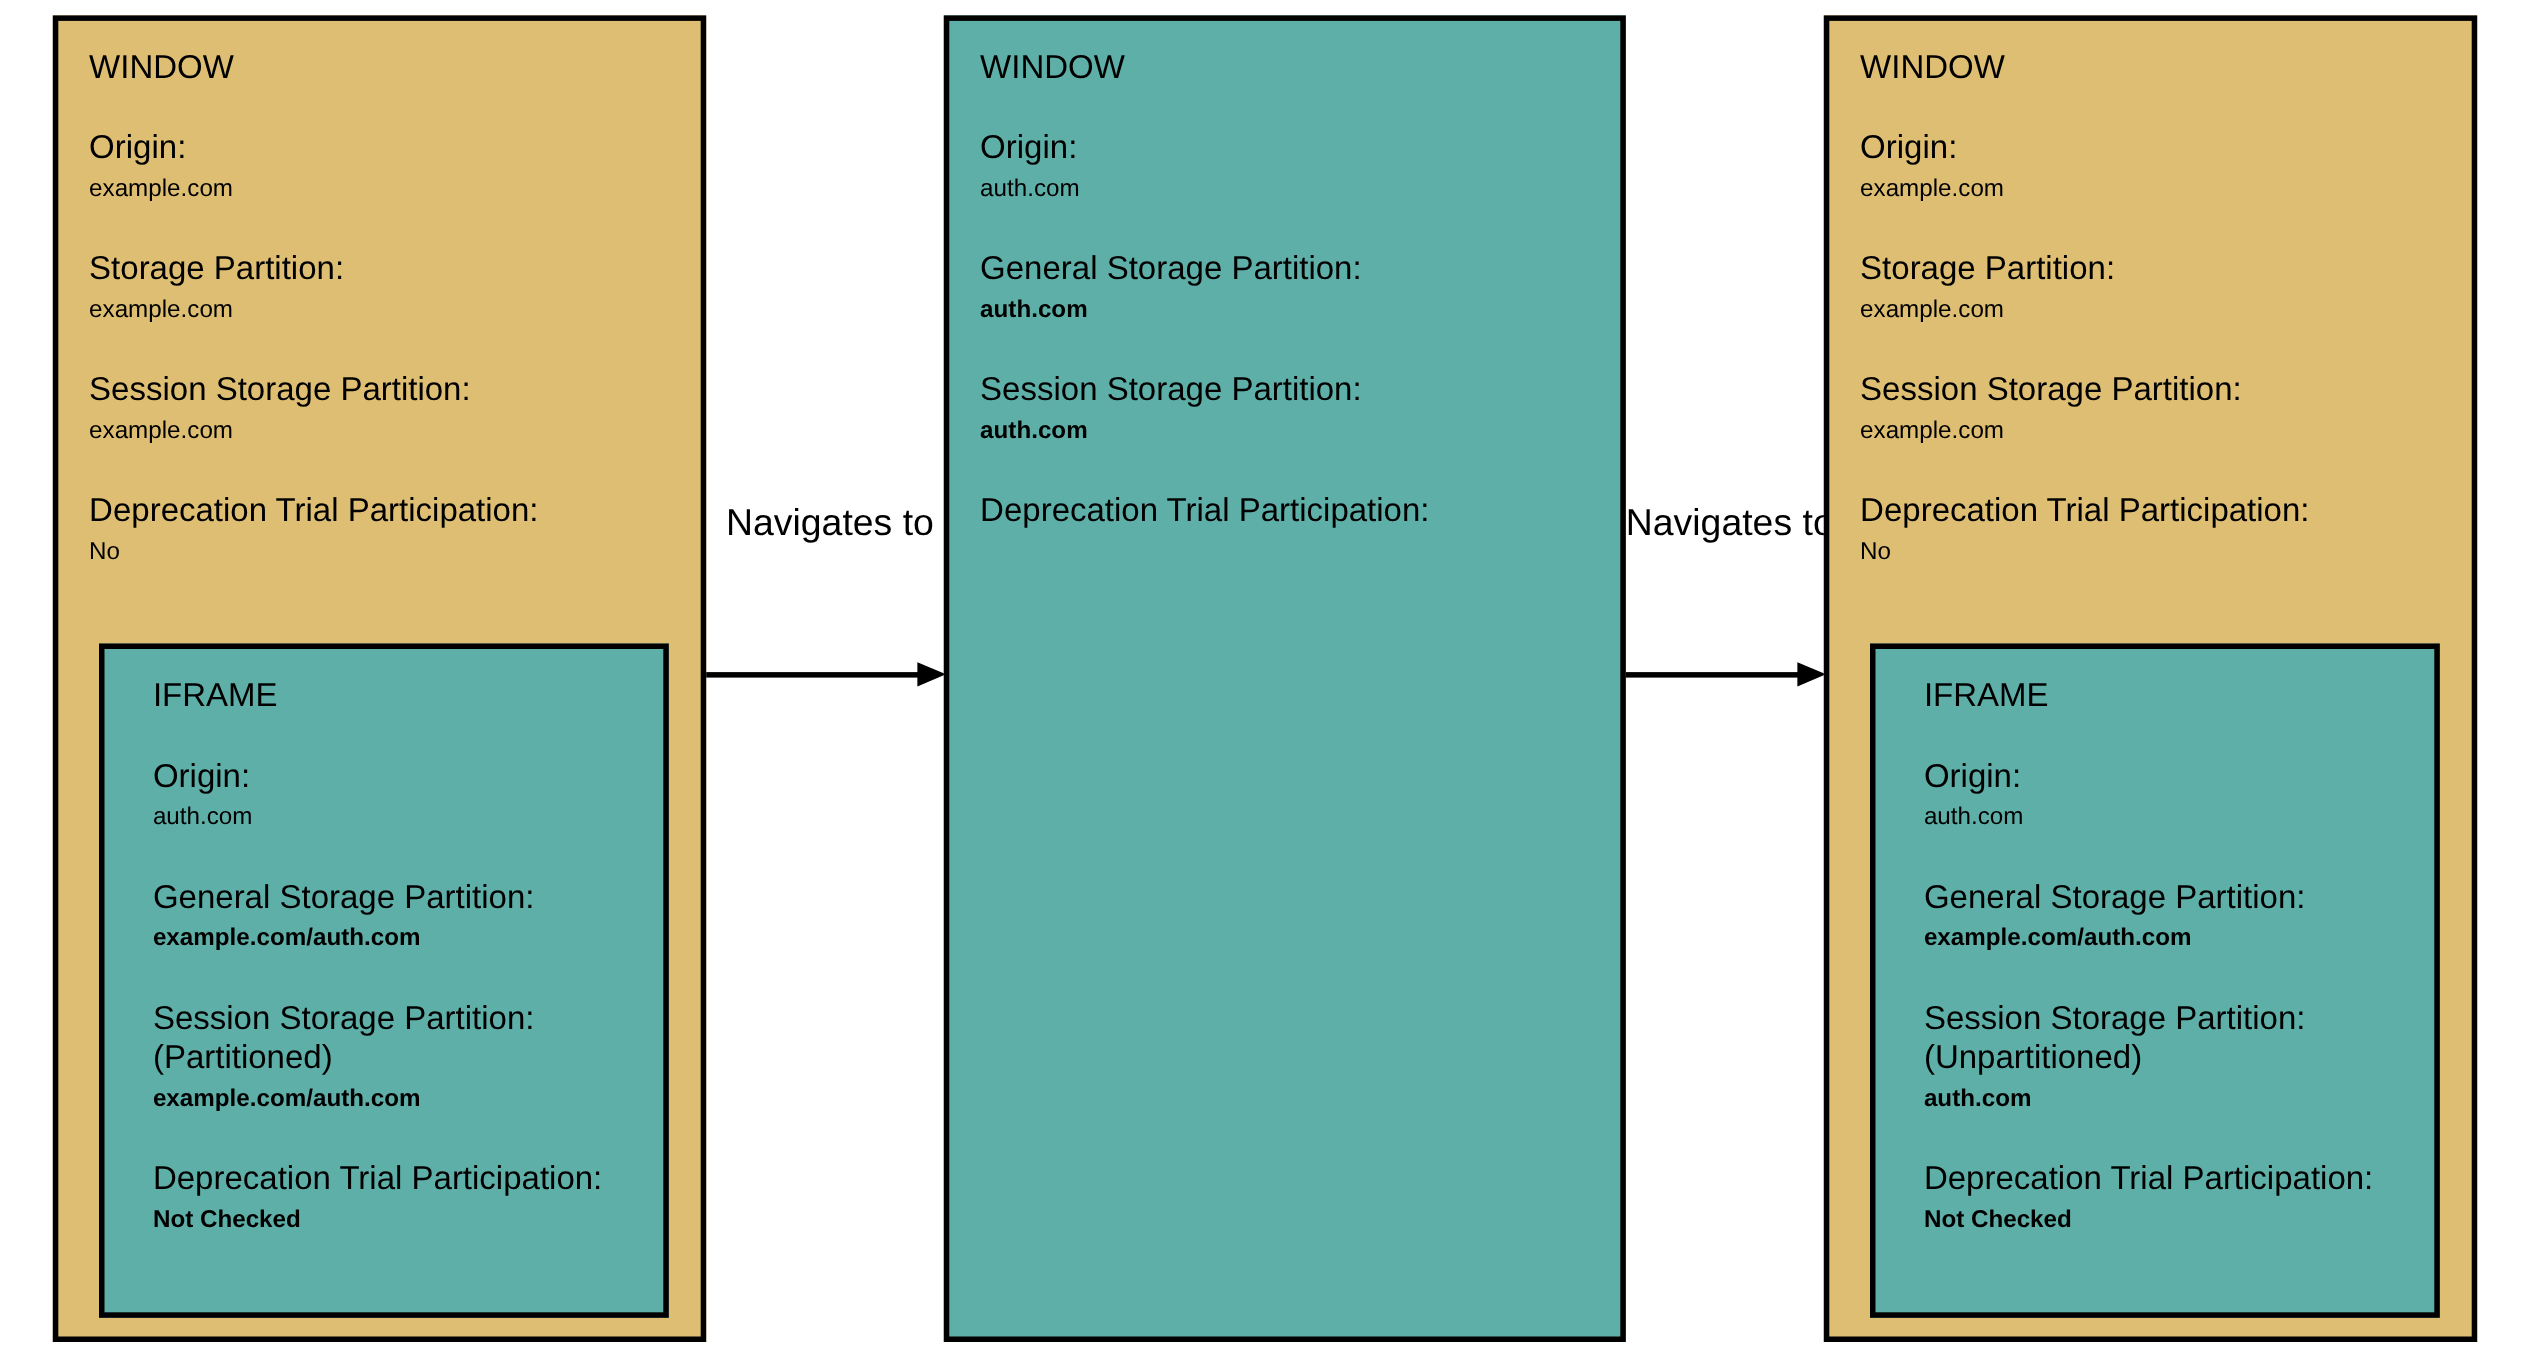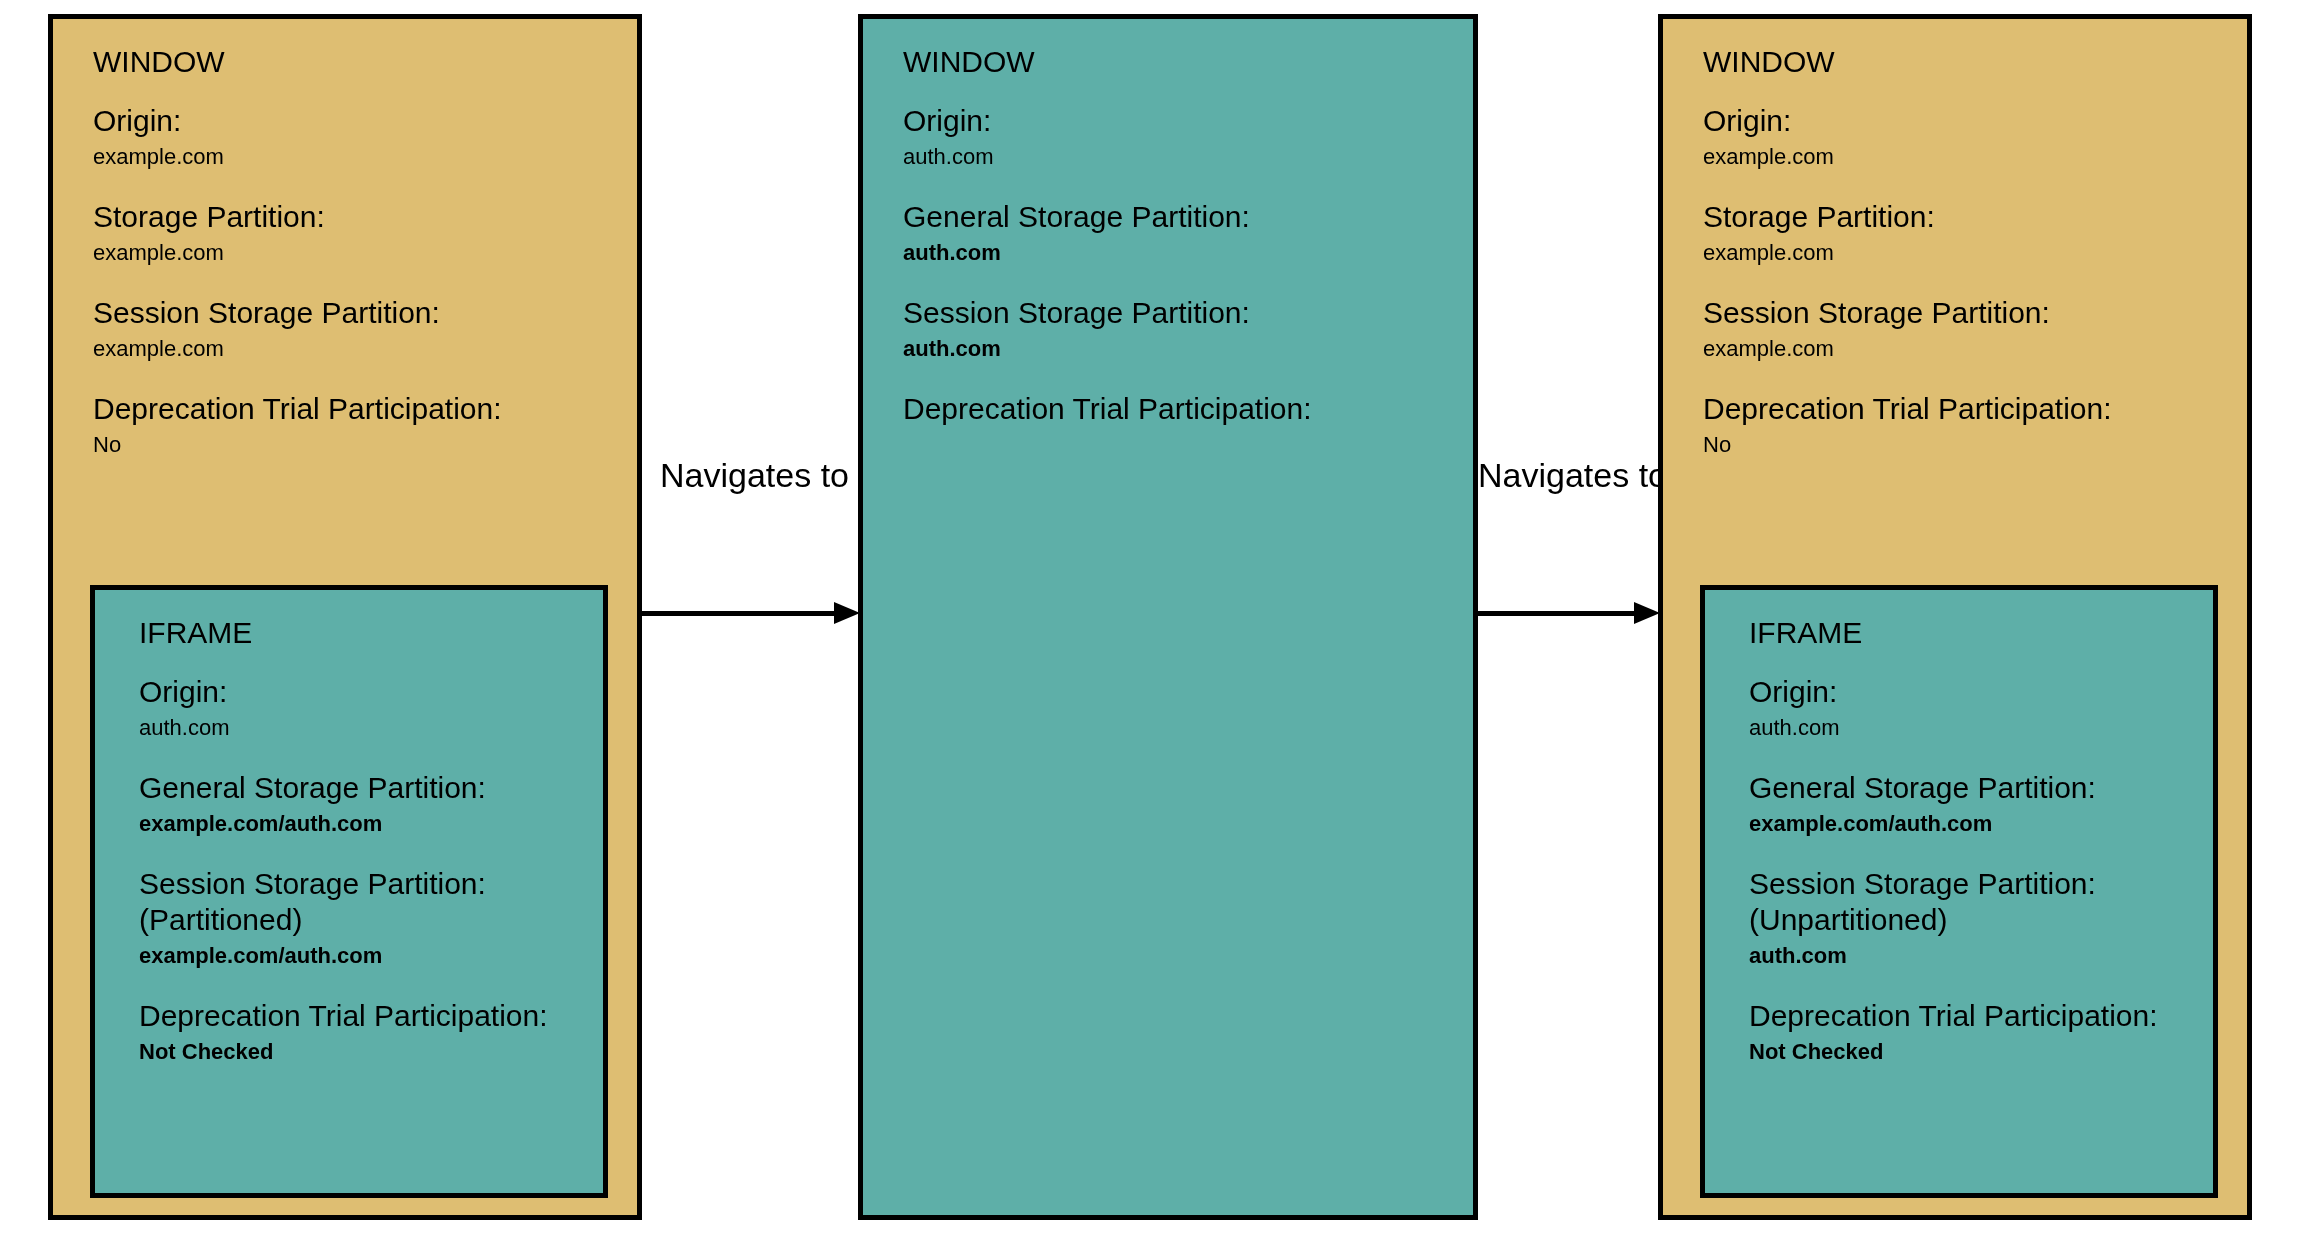--- a/index.html
+++ b/index.html
@@ -43,37 +43,37 @@
     border: 5px solid #000000;
     background: #5eafa8;
   }
   #iframe-1 { left: 90px;   top: 585px; width: 518px; height: 613px; }
   #iframe-3 { left: 1700px; top: 585px; width: 518px; height: 613px; }
 
   
   .content {
     position: absolute;
     left: 0; top: 0;
-    padding: 26px 0 0 40px;
+    padding: 26px 0 0 28px;
     box-sizing: border-box;
     width: 100%;
   }
   .iframe-box .content {
     padding: 26px 0 0 44px;
   }
 
   .box-title {
     font-size: 30px;
     line-height: 34px;
     margin: 0 0 0 0;
     white-space: nowrap;
   }
 
   .field {
-    margin-top: 24px;
+    margin-top: 38px;
   }
   .field-label {
     font-size: 30px;
     line-height: 36px;
     white-space: nowrap;
   }
   .field-sub {
     font-size: 30px;
     line-height: 36px;
     white-space: nowrap;

